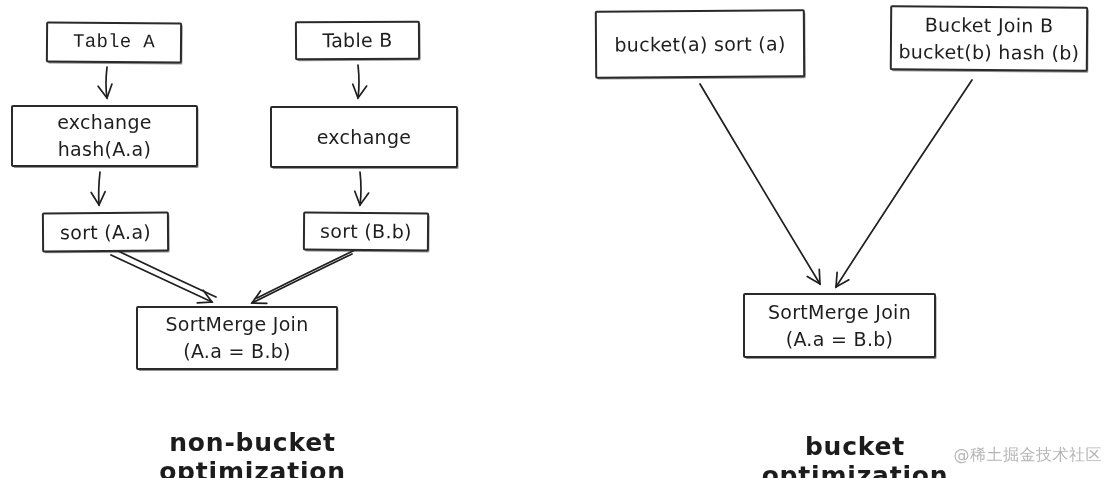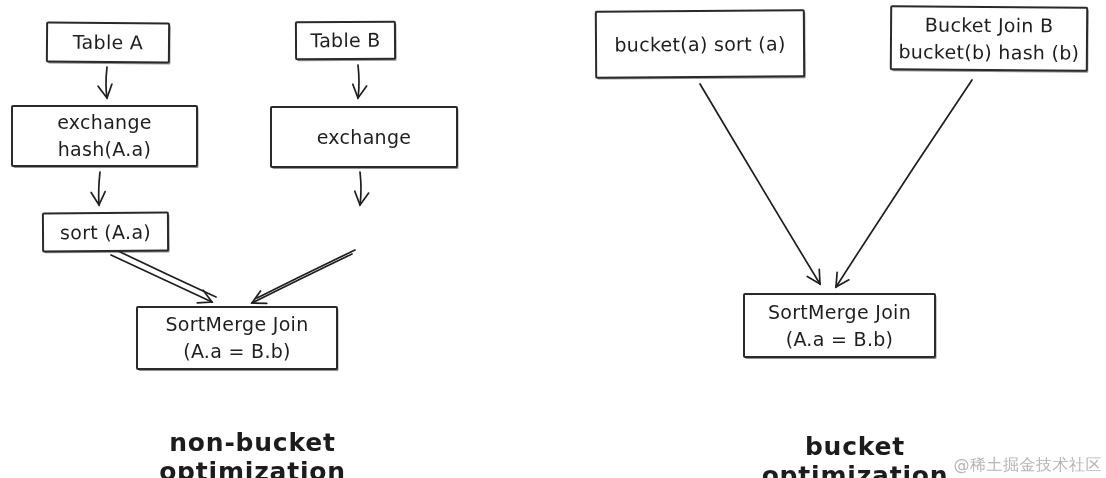--- a/index.html
+++ b/index.html
@@ -35,21 +35,21 @@
     position:absolute;
     text-align:center;
     font-size:25px;
     font-weight:bold;
     letter-spacing:0.8px;
     color:#1c1c1c;
   }
   .watermark{
     position:absolute;
     right:4px;
-    bottom:2px;
+    bottom:12px;
     font-size:16px;
     color:#b5b5b5;
     letter-spacing:0.5px;
   }
 </style>
 </head>
 <body>
 
 <div class="canvas">
 
@@ -66,41 +66,44 @@
       <path d="M360,172 Q362,190 360,205" marker-end="url(#ah)"></path>
       <path d="M111,255 Q160,278 212,302" marker-end="url(#ah)"></path>
       <path d="M116,250 Q166,274 216,297"></path>
       <path d="M352,254 Q300,279 252,303" marker-end="url(#ah)"></path>
       <path d="M355,250 Q305,274 257,298"></path>
       <path d="M700,84 Q760,185 820,284" marker-end="url(#ah)"></path>
       <path d="M972,80 Q902,184 836,287" marker-end="url(#ah)"></path>
     </g>
   </svg>
 
-  <div class="node tilt-r" style="left:46px;top:22px;width:124px;height:41px;">
+  <div class="node tilt-r" style="left:46px;top:22px;width:136px;height:41px;font-family:Liberation Mono, monospace;">
     <span>Table A</span>
   </div>
 
-  <div class="node tilt-l" style="left:295px;top:21px;width:101px;height:39px;">
+  <div class="node tilt-l" style="left:295px;top:21px;width:125px;height:39px;">
     <span>Table B</span>
   </div>
 
   <div class="node" style="left:11px;top:105px;width:187px;height:62px;">
     <span>exchange</span>
     <span>hash(A.a)</span>
   </div>
 
   <div class="node" style="left:270px;top:106px;width:188px;height:62px;">
     <span>exchange</span>
   </div>
 
   <div class="node tilt-l" style="left:42px;top:212px;width:127px;height:40px;align-items:center;">
     <span>sort (A.a)</span>
   </div>
 
+  <div class="node tilt-r" style="left:303px;top:212px;width:126px;height:39px;">
+    <span>sort (B.b)</span>
+  </div>
 
   <div class="node" style="left:136px;top:306px;width:202px;height:64px;">
     <span>SortMerge Join</span>
     <span>(A.a = B.b)</span>
   </div>
 
   <div class="caption" style="left:90px;top:428px;width:325px;">non-bucket optimization</div>
 
   <div class="node tilt-l" style="left:595px;top:10px;width:210px;height:68px;">
     <span>bucket(a) sort (a)</span>

